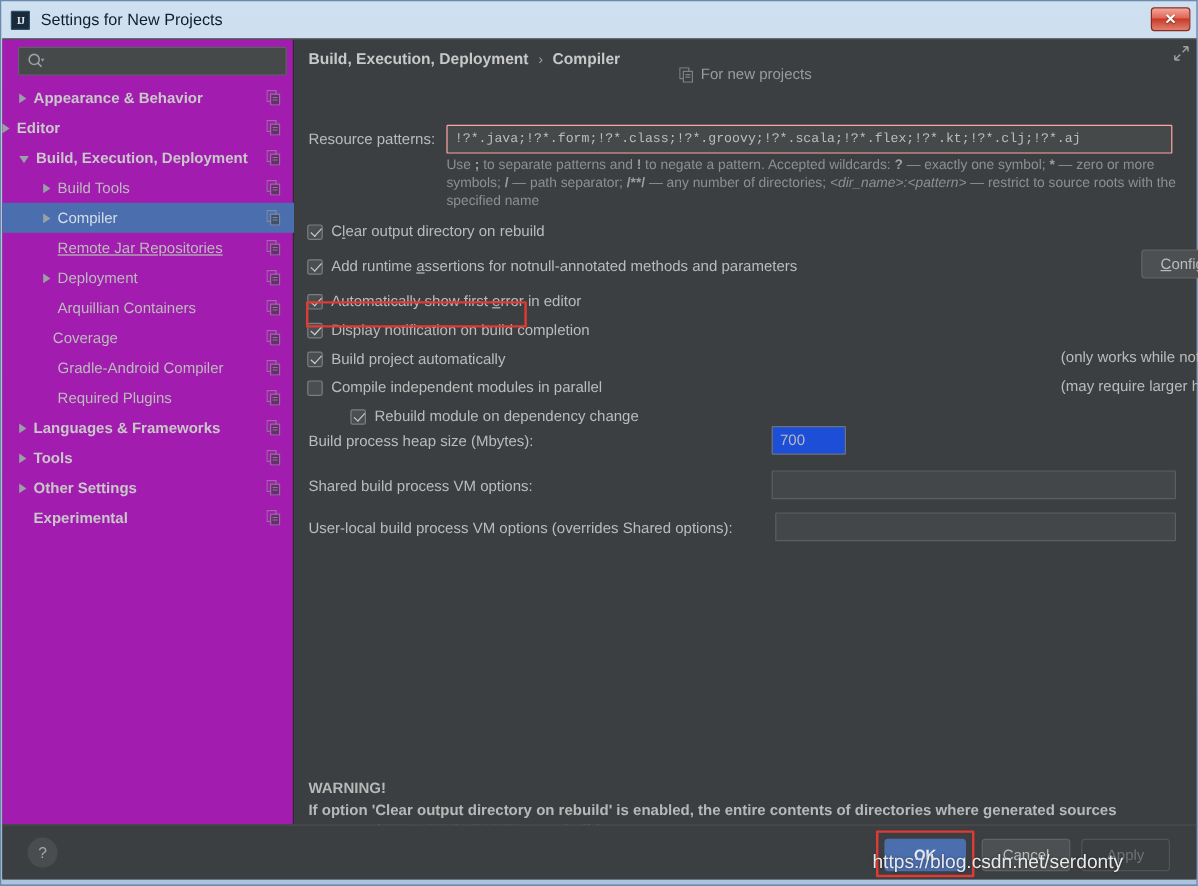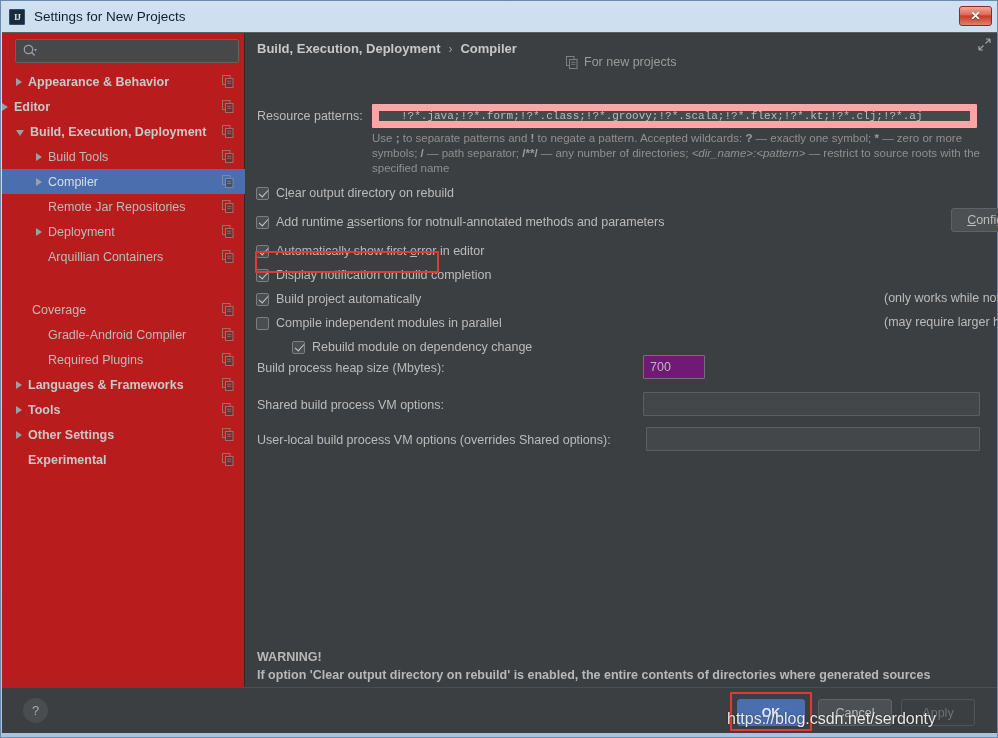--- a/index.html
+++ b/index.html
@@ -71,21 +71,21 @@
     border-top: 1px solid #5a5f62;
     color: #bbbbbb;
     font-size: 12.5px;
   }
 
   
   #sidebar {
     position: absolute;
     left: 0; top: 0;
     width: 243px; height: 654px;
-    background: #b91c1c;
+    background: #a21caf;
     border-right: 1px solid #2b2b2b;
   }
   #search-wrap {
     position: absolute;
     left: 13px; top: 6px;
     width: 224px; height: 24px;
   }
   #search-input {
     width: 100%; height: 100%;
     background: #45494a;
@@ -177,24 +177,24 @@
 
   
   #res-label {
     position: absolute; left: 11px; top: 76px;
     color: #bbbbbb; font-size: 12.5px;
   }
   #res-field {
     position: absolute; left: 126px; top: 71px;
     width: 605px; height: 24px;
     background: #45494a;
-    border: 7px solid #fca5a5;
+    border: 1px solid #fca5a5;
     border-radius: 1px;
     display: flex; align-items: center;
-    padding-left: 22px;
+    padding-left: 6px;
     overflow: hidden;
   }
   #res-value {
     font-family: "Liberation Mono", monospace;
     font-size: 11px;
     color: #bcbcbc;
     white-space: nowrap;
   }
   #res-expand {
     position: absolute;
@@ -270,21 +270,21 @@
     color: #bbbbbb;
     font-size: 12.5px;
     font-family: "Liberation Sans", sans-serif;
     cursor: pointer;
   }
 
   #heap-label { position: absolute; left: 11px; top: 328px; font-size: 12.5px; }
   #heap-field {
     position: absolute; left: 397px; top: 322px;
     width: 62px; height: 24px;
-    background: #701a75; border: 1px solid #6e7376;
+    background: #1d4ed8; border: 1px solid #6e7376;
     color: #bbbbbb; font-size: 12.5px;
     padding-left: 6px;
     font-family: "Liberation Sans", sans-serif;
     outline: none; border-radius: 1px;
   }
 
   #shared-label { position: absolute; left: 11px; top: 365px; font-size: 12.5px; }
   #shared-field {
     position: absolute; left: 397px; top: 359px;
     width: 337px; height: 24px;
@@ -440,21 +440,21 @@
           <div class="tree-row selected" style="padding-left: 34px;">
             <span class="twisty closed"></span>
             <span class="tree-label">Compiler</span>
             <svg class="copy-icon" viewBox="0 0 12 13">
               <rect x="0.5" y="0.5" width="7.5" height="9" fill="none" stroke="#9b9b9b" stroke-width="1"></rect>
               <rect x="3.5" y="3.5" width="7.5" height="9" fill="#3c3f41" stroke="#9b9b9b" stroke-width="1"></rect>
               <line x1="5.2" y1="6.2" x2="9.3" y2="6.2" stroke="#9b9b9b" stroke-width="0.9"></line>
               <line x1="5.2" y1="8.3" x2="9.3" y2="8.3" stroke="#9b9b9b" stroke-width="0.9"></line>
             </svg>
           </div>
-          <div class="tree-row" style="padding-left: 34px;">
+          <div class="tree-row" style="padding-left: 34px; text-decoration: underline;">
             <span class="twisty none"></span>
             <span class="tree-label">Remote Jar Repositories</span>
             <svg class="copy-icon" viewBox="0 0 12 13">
               <rect x="0.5" y="0.5" width="7.5" height="9" fill="none" stroke="#9b9b9b" stroke-width="1"></rect>
               <rect x="3.5" y="3.5" width="7.5" height="9" fill="#3c3f41" stroke="#9b9b9b" stroke-width="1"></rect>
               <line x1="5.2" y1="6.2" x2="9.3" y2="6.2" stroke="#9b9b9b" stroke-width="0.9"></line>
               <line x1="5.2" y1="8.3" x2="9.3" y2="8.3" stroke="#9b9b9b" stroke-width="0.9"></line>
             </svg>
           </div>
           <div class="tree-row" style="padding-left: 34px;">
@@ -470,21 +470,21 @@
           <div class="tree-row" style="padding-left: 34px;">
             <span class="twisty none"></span>
             <span class="tree-label">Arquillian Containers</span>
             <svg class="copy-icon" viewBox="0 0 12 13">
               <rect x="0.5" y="0.5" width="7.5" height="9" fill="none" stroke="#9b9b9b" stroke-width="1"></rect>
               <rect x="3.5" y="3.5" width="7.5" height="9" fill="#3c3f41" stroke="#9b9b9b" stroke-width="1"></rect>
               <line x1="5.2" y1="6.2" x2="9.3" y2="6.2" stroke="#9b9b9b" stroke-width="0.9"></line>
               <line x1="5.2" y1="8.3" x2="9.3" y2="8.3" stroke="#9b9b9b" stroke-width="0.9"></line>
             </svg>
           </div>
-          <div class="tree-row" style="padding-left: 18px; margin-top: 28px;">
+          <div class="tree-row" style="padding-left: 30px;">
             <span class="twisty none"></span>
             <span class="tree-label">Coverage</span>
             <svg class="copy-icon" viewBox="0 0 12 13">
               <rect x="0.5" y="0.5" width="7.5" height="9" fill="none" stroke="#9b9b9b" stroke-width="1"></rect>
               <rect x="3.5" y="3.5" width="7.5" height="9" fill="#3c3f41" stroke="#9b9b9b" stroke-width="1"></rect>
               <line x1="5.2" y1="6.2" x2="9.3" y2="6.2" stroke="#9b9b9b" stroke-width="0.9"></line>
               <line x1="5.2" y1="8.3" x2="9.3" y2="8.3" stroke="#9b9b9b" stroke-width="0.9"></line>
             </svg>
           </div>
           <div class="tree-row" style="padding-left: 34px;">

